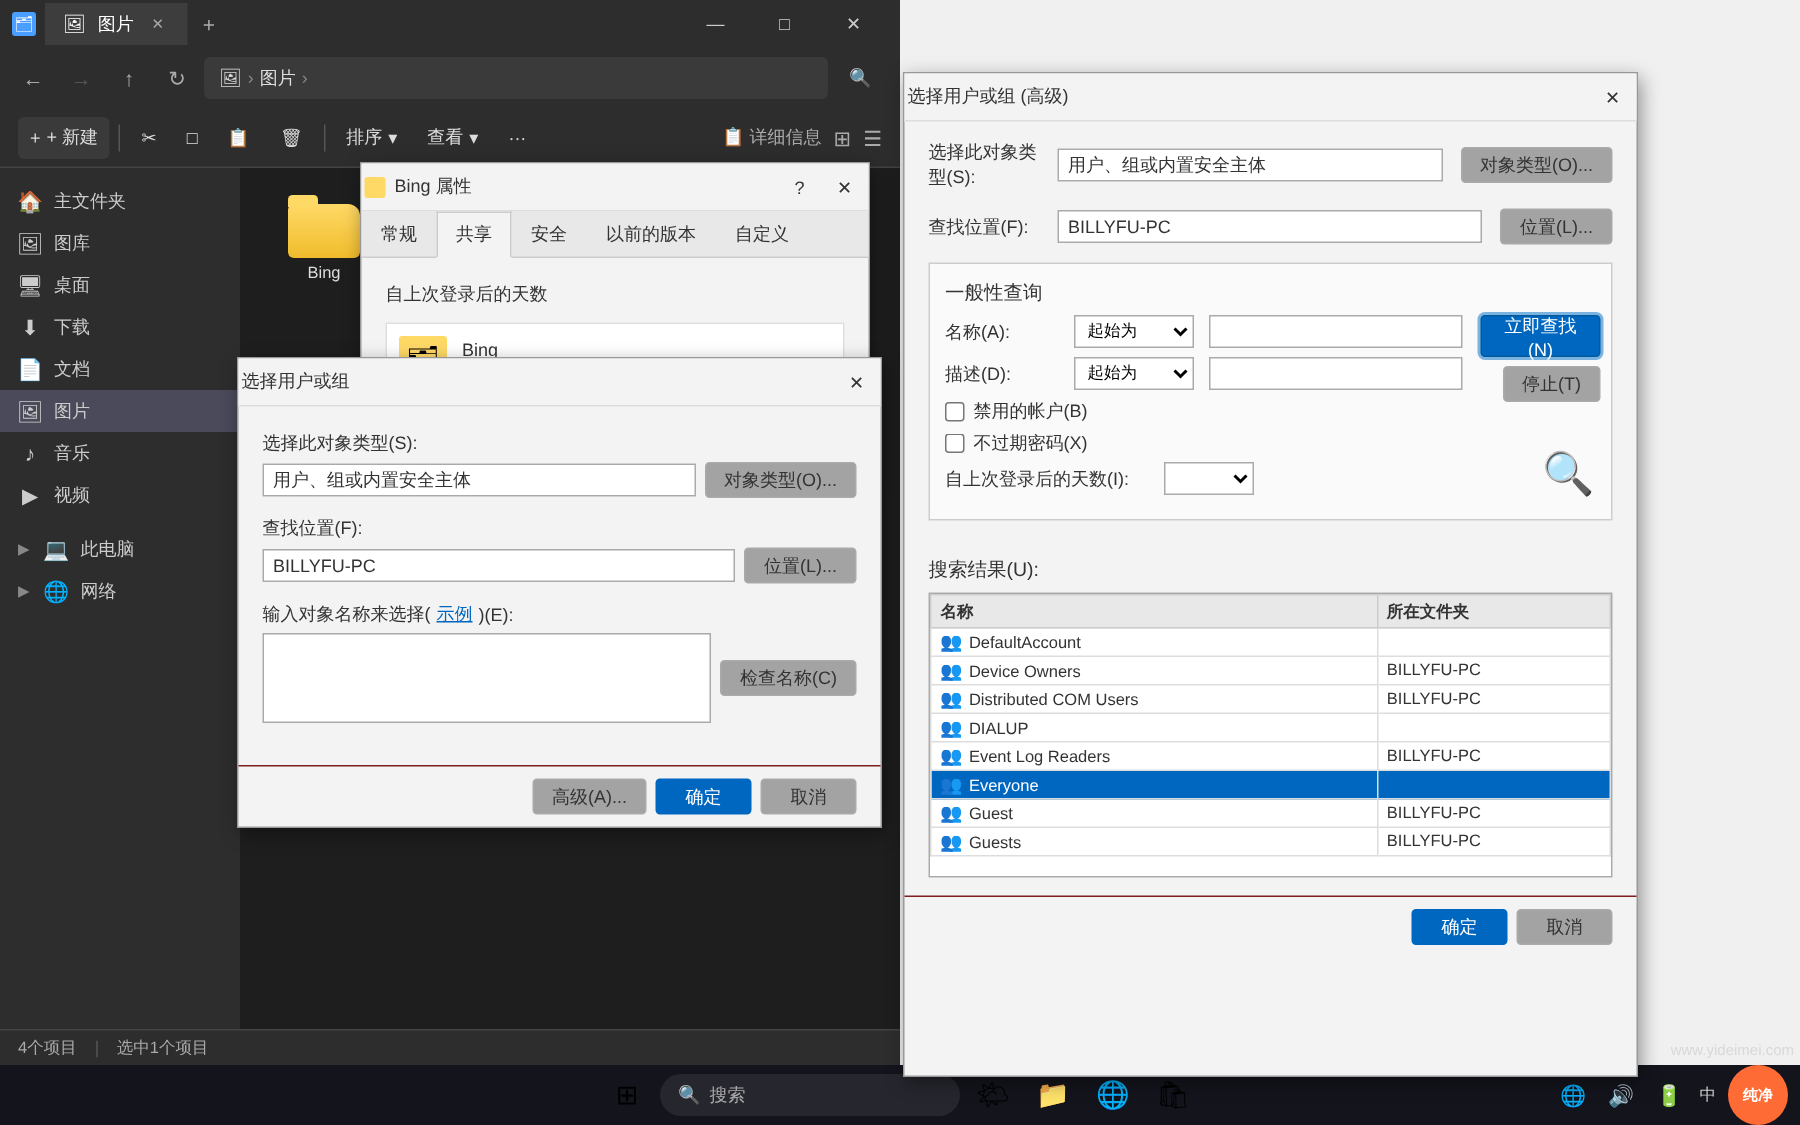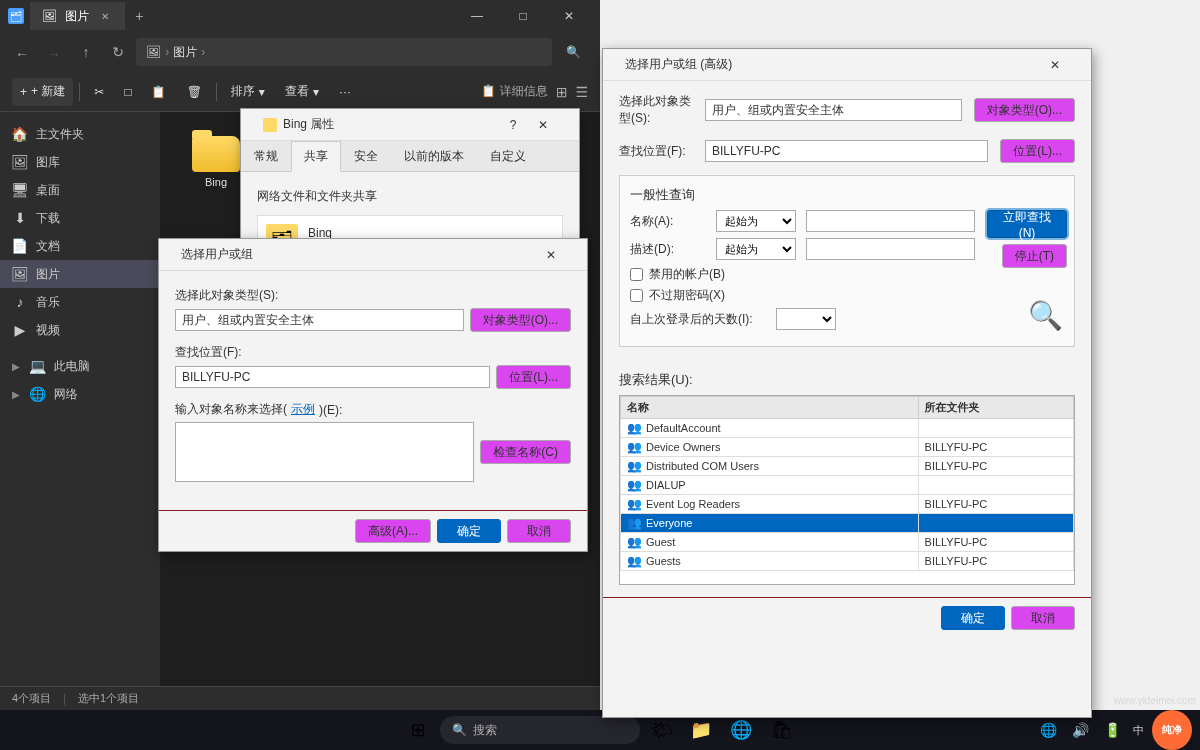--- a/index.html
+++ b/index.html
@@ -304,21 +304,21 @@
       background: #f3f3f3;
       border: 1px solid #999;
       box-shadow: 2px 4px 12px rgba(0,0,0,0.4);
       z-index: 10;
     }
     .dialog-title-bar {
       height: 32px;
       background: #f3f3f3;
       display: flex;
       align-items: center;
-      padding: 0 22px;
+      padding: 0 2px;
       border-bottom: 1px solid #ddd;
       user-select: none;
     }
     .dialog-title-icon {
       width: 14px; height: 14px;
       margin-right: 6px;
       background: #ffd966;
       border-radius: 2px;
     }
     .dialog-title-text {
@@ -387,21 +387,21 @@
       display: flex;
       justify-content: flex-end;
       gap: 6px;
       border-top: 1px solid #7f1d1d;
       align-items: flex-end;
     }
     .btn {
       height: 24px;
       min-width: 64px;
       padding: 0 12px;
-      background: #d946ef;
+      background: #a3a3a3;
       border: 1px solid #aaa;
       border-radius: 3px;
       font-size: 12px;
       color: #333;
       cursor: pointer;
       display: flex;
       align-items: center;
       justify-content: center;
     }
     .btn.primary {
@@ -713,21 +713,21 @@
     </div>
   </div>
   <div class="dialog-tabs">
     <div class="dialog-tab">常规</div>
     <div class="dialog-tab active">共享</div>
     <div class="dialog-tab">安全</div>
     <div class="dialog-tab">以前的版本</div>
     <div class="dialog-tab">自定义</div>
   </div>
   <div class="dialog-content">
-    <p class="section-title">网络文件和文件夹共享</p>
+    <p class="section-title">自上次登录后的天数</p>
     <div class="share-item">
       <div class="share-icon">🗂</div>
       <div>
         <div class="share-name">Bing</div>
         <div class="share-type">共享式</div>
       </div>
     </div>
   </div>
   <div class="dialog-footer">
     <button class="btn primary">确定</button>

